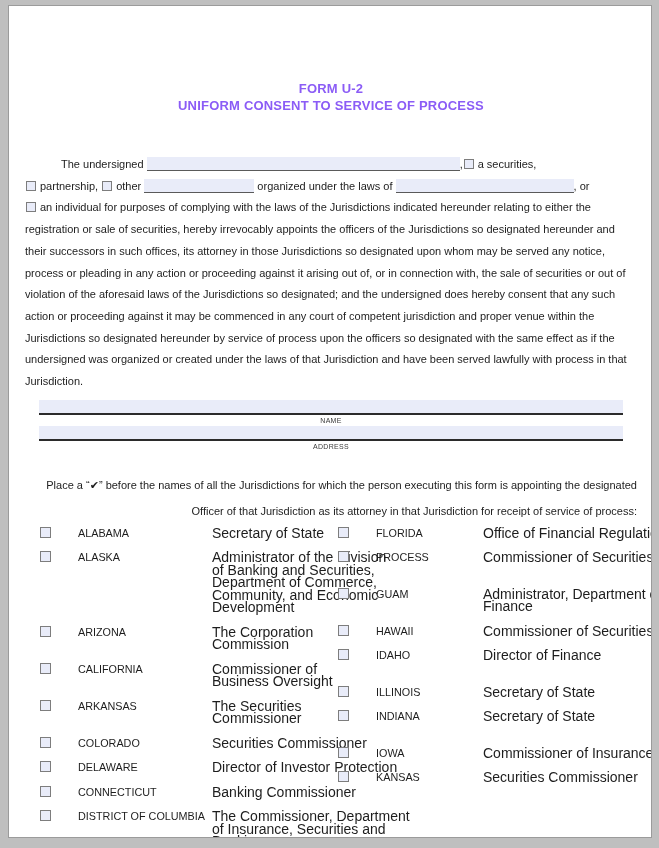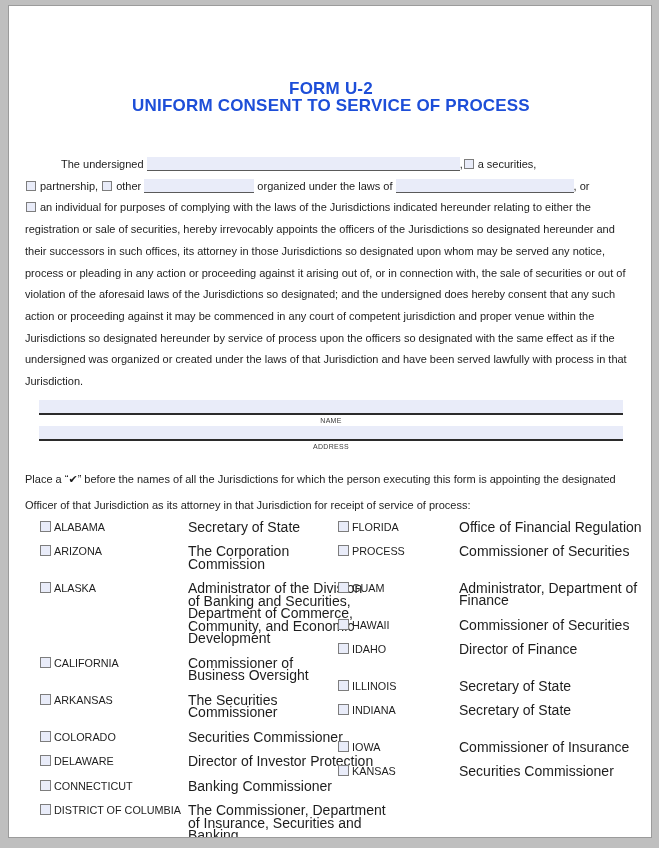--- a/index.html
+++ b/index.html
@@ -15,21 +15,21 @@
     position:absolute;
     left:8px; top:5px;
     width:644px; height:833px;
     background:#ffffff;
     border:1px solid #9b9b9b;
     overflow:hidden;
   }
   .content { padding:0 14px 0 16px; }
 
   .title-block { text-align:center; margin-top:74px; }
-  .title-line { font-size:17px; font-weight:bold; line-height:17px; color:#1d4ed8; letter-spacing:0.2px; }
+  .title-line { font-size:13px; font-weight:bold; line-height:17px; color:#8b5cf6; letter-spacing:0.2px; }
 
   .intro { margin-top:40px; font-size:11px; line-height:21.7px; }
   .intro-line1 { text-indent:36px; white-space:nowrap; }
   .intro-line2 { white-space:nowrap; }
 
   .field {
     display:inline-block;
     background:#e9ecf9;
     border-bottom:1px solid #5a5a5a;
     height:14px;
@@ -60,32 +60,33 @@
   .bar-label {
     text-align:center;
     font-size:7px;
     color:#3a3a3a;
     letter-spacing:0.3px;
     margin-top:1px;
     line-height:9px;
   }
   .bar2 { margin-top:1px; }
 
-  .instructions { margin-top:15px; font-size:11px; line-height:26px; }
+  .instructions { margin-top:21px; font-size:11px; line-height:26px;text-align:right; }
 
   .jur-list { display:flex; margin-left:15px; margin-top:3px; }
   .col-left  { width:298px; flex-shrink:0; }
   .col-right { flex:1; }
   .jrow { display:flex; align-items:flex-start; margin-bottom:12px; }
   .jrow .cb { width:11px; height:11px; margin:0 3px 0 0; flex-shrink:0; }
   .state {
     font-size:10.8px;
     line-height:12.5px;
     white-space:nowrap;
     flex-shrink:0;
+    margin-left:24px;
   }
   .col-left  .state { width:134px; }
   .col-right .state { width:107px; }
   .officer {
     font-size:14px;
     line-height:12.5px;
     white-space:pre;
   }
   .gap-before { margin-top:24px; }
   .jrow:last-child { margin-bottom:0; }
@@ -119,35 +120,35 @@
     <div class="jur-list">
 
       <div class="col-left">
         <div class="jrow">
           <span class="cb"></span>
           <span class="state">ALABAMA</span>
           <span class="officer">Secretary of State</span>
         </div>
         <div class="jrow">
           <span class="cb"></span>
-          <span class="state">ARIZONA</span>
-          <span class="officer">The Corporation
-Commission</span>
-        </div>
-        <div class="jrow">
-          <span class="cb"></span>
           <span class="state">ALASKA</span>
           <span class="officer">Administrator of the Division
 of Banking and Securities,
 Department of Commerce,
 Community, and Economic
 Development</span>
         </div>
         <div class="jrow">
           <span class="cb"></span>
+          <span class="state">ARIZONA</span>
+          <span class="officer">The Corporation
+Commission</span>
+        </div>
+        <div class="jrow">
+          <span class="cb"></span>
           <span class="state">CALIFORNIA</span>
           <span class="officer">Commissioner of
 Business Oversight</span>
         </div>
         <div class="jrow">
           <span class="cb"></span>
           <span class="state">ARKANSAS</span>
           <span class="officer">The Securities
 Commissioner</span>
         </div>

